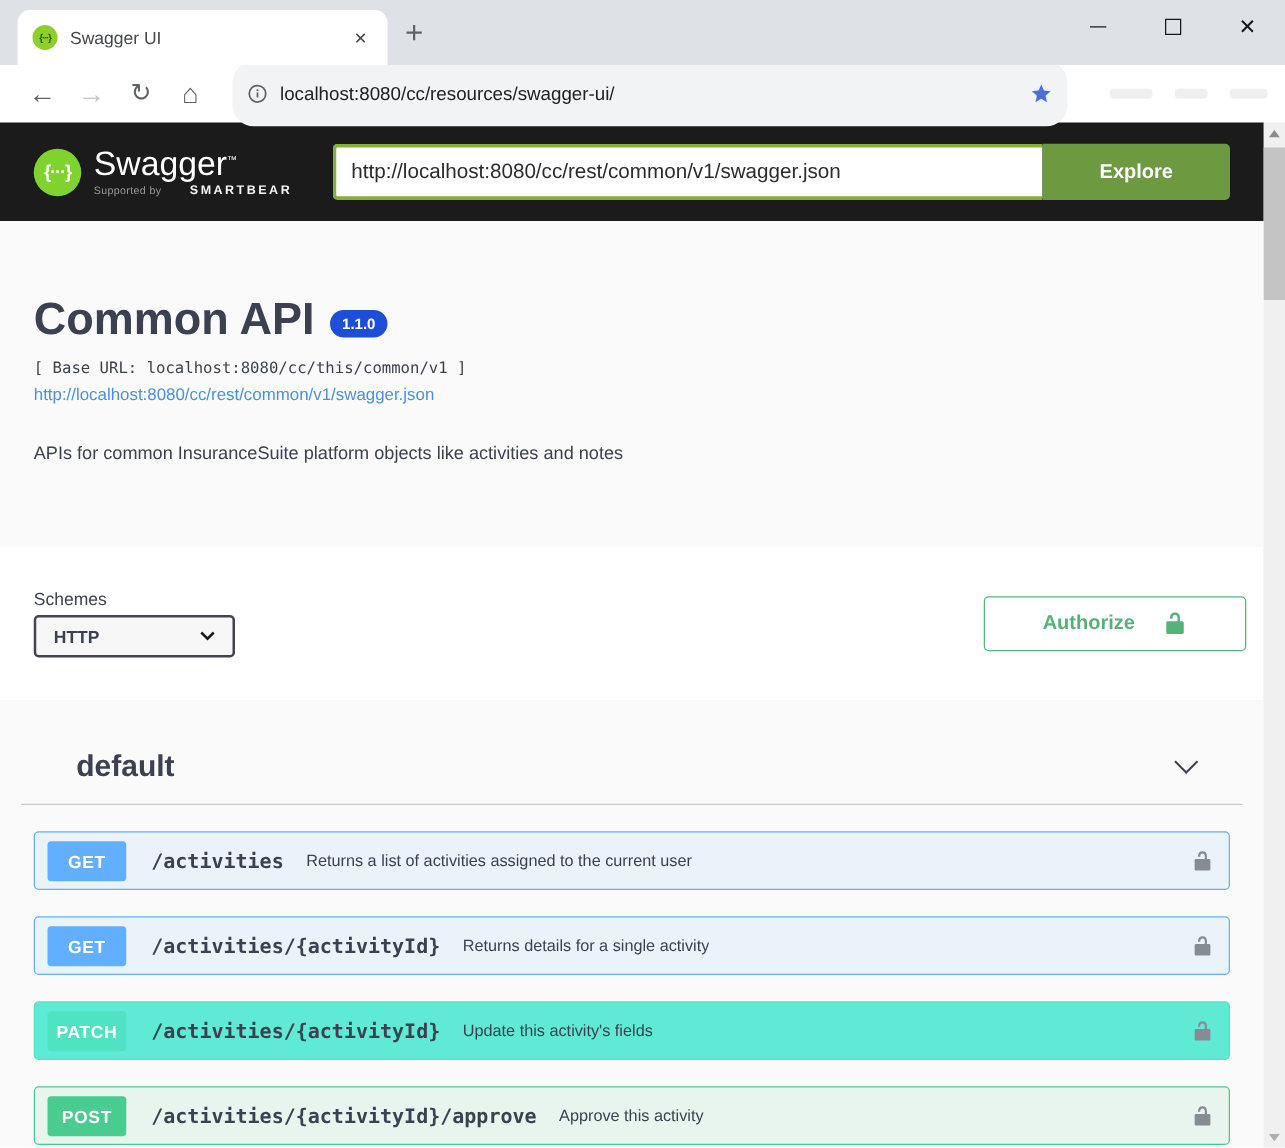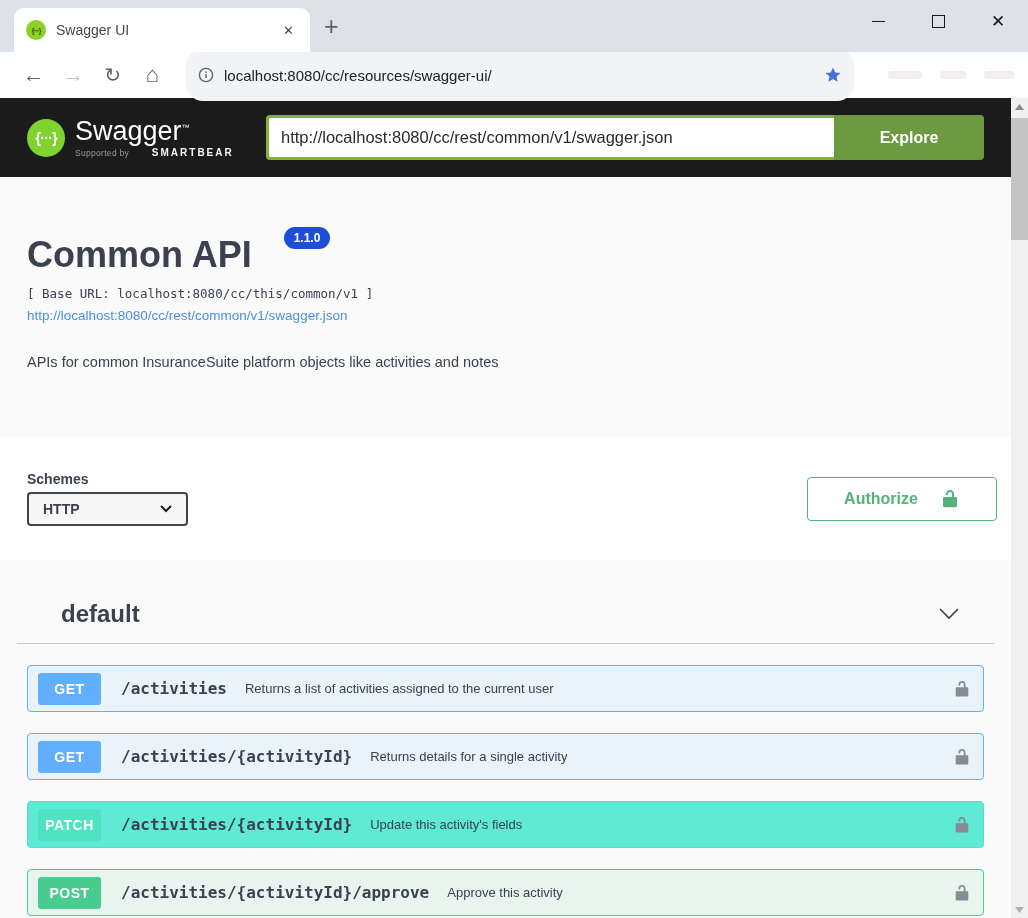--- a/index.html
+++ b/index.html
@@ -53,36 +53,36 @@
                outline:none; font-family:"Liberation Sans", sans-serif; background:#fff; }
   .explore-btn { width:150px; height:45px; background:#6d9a41; color:#fff; border:none;
                  border-radius:0 4px 4px 0; font-size:16px; font-weight:bold;
                  font-family:"Liberation Sans", sans-serif; cursor:pointer; }
 
   
   .page { position:relative; width:1028px; height:741px; background:#fafafa; }
   .content { width:1011px; }
 
   .info-section { padding:56px 27px 0 27px; height:260px; background:#fafafa; }
-  .api-title { font-size:36px; font-weight:bold; color:#3b4151; line-height:1.2; display:flex; align-items:flex-start;gap:20px; }
+  .api-title { font-size:36px; font-weight:bold; color:#3b4151; line-height:1.2; display:flex; align-items:flex-end; }
   .version-badge { display:inline-block; background:#1d4ed8; color:#fff; font-size:12px; font-weight:bold;
                    padding:4px 10px; border-radius:57px; margin-left:12px; position:relative; top:-6px; }
   .base-url { font-family:"DejaVu Sans Mono", monospace; font-size:12.5px; color:#3b4151; margin-top:10px; }
   .spec-link { font-size:13.5px; color:#4990e2; margin-top:7px; text-decoration:none; display:inline-block; }
   .api-desc { font-size:14.5px; color:#3b4151; margin-top:30px; }
 
   .scheme-section { height:123px; background:#fff; box-shadow:0 1px 2px 0 rgba(0,0,0,.15);
                     display:flex; align-items:center; justify-content:space-between;
                     padding:0 14px 0 27px; width:1011px; }
-  .schemes-label { font-size:14px; font-weight:bold; color:#3b4151; }
+  .schemes-label { font-size:14px; font-weight:normal; color:#3b4151; }
   .schemes-select { width:161px; height:34px; border:2px solid #41444e; border-radius:4px; background:#f7f7f7;
                     display:flex; align-items:center; justify-content:space-between; padding:0 14px;
                     margin-top:5px; cursor:pointer; }
   .schemes-value { font-size:14px; font-weight:bold; color:#3b4151; }
-  .auth-btn { width:190px; height:44px; background:transparent; border:1px solid #54b378; border-radius:4px;
+  .auth-btn { width:210px; height:44px; background:transparent; border:1px solid #54b378; border-radius:4px;
               display:flex; align-items:center; justify-content:center; gap:22px; cursor:pointer; }
   .auth-label { color:#54b378; font-size:16px; font-weight:bold; }
 
   .operations { background:#fafafa; padding:0 27px; }
   .tag-header { height:84px; margin:0 -10px; padding:24px 34px 0 11px; display:flex;
                 align-items:center; justify-content:space-between;
                 border-bottom:1px solid rgba(59,65,81,.25); }
   .tag-name { font-size:24px; font-weight:bold; color:#3b4151;margin-left:33px; }
 
   .op-row { height:47px; margin-top:21px; border-radius:4px; display:flex; align-items:center;

